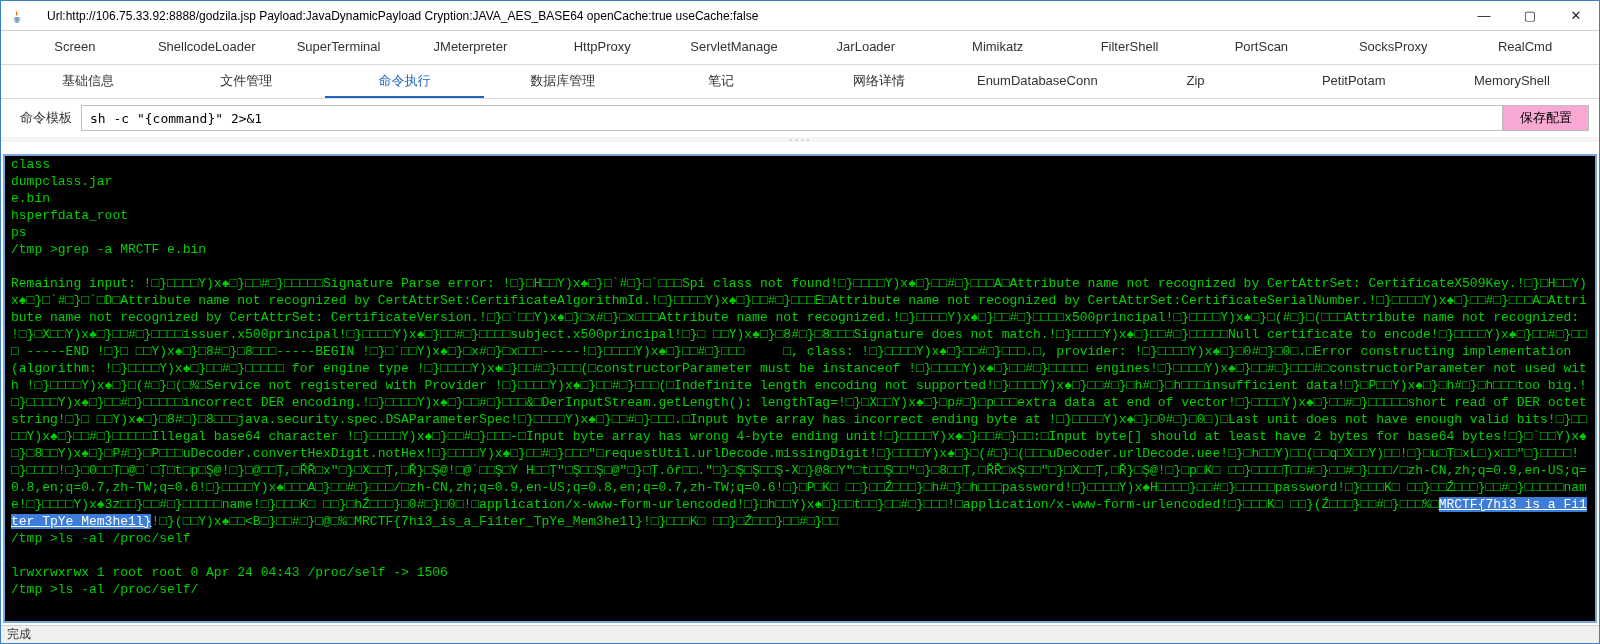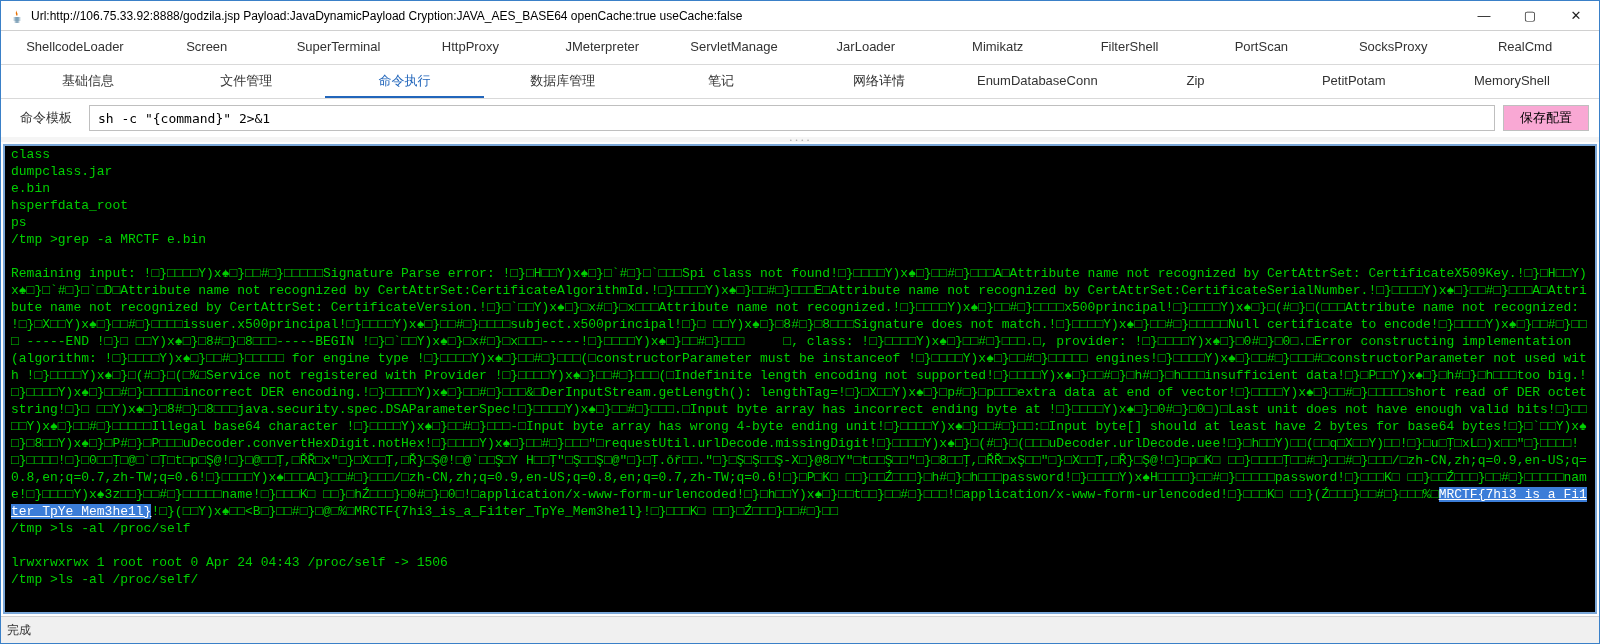--- a/index.html
+++ b/index.html
@@ -26,21 +26,21 @@
     color: #000;
     font-size: 12px;
   }
   .titlebar .app-icon {
     width: 16px; height: 16px;
     margin-right: 6px;
     display: inline-flex;
     align-items: center;
     justify-content: center;
   }
-  .titlebar .title-text { flex: 1; white-space: nowrap; overflow: hidden; text-overflow: ellipsis; }
+  .titlebar .title-text { flex: 1; white-space: nowrap; overflow: hidden; text-overflow: ellipsis; margin-left: 16px; }
   .win-controls { display: flex; height: 100%; }
   .win-btn {
     width: 46px;
     height: 100%;
     display: flex;
     align-items: center;
     justify-content: center;
     font-size: 13px;
     color: #222;
     cursor: default;
@@ -71,21 +71,21 @@
   .tab.active {
     color: #2266bb;
     border-bottom: 2px solid #2266bb;
   }
 
   
   .cmdrow {
     display: flex;
     align-items: center;
     padding: 6px 10px;
-    gap: 8px;
+    gap: 0;
     background: #fff;
   }
   .cmdrow .lbl { font-size: 13px; color: #333; width: 70px; text-align: center; }
   .cmdrow input.cmd-input {
     flex: 1;
     height: 26px;
     border: 1px solid #bfbfbf;
     padding: 0 8px;
     font-size: 13px;
     font-family: Consolas, monospace;
@@ -108,21 +108,21 @@
     justify-content: center;
     color: #b0b0b0;
     font-size: 6px;
     letter-spacing: 1px;
   }
 
   
   .terminal-wrap {
     flex: 1;
     border: 2px solid #7aa7d8;
-    margin: 2px 2px 2px 2px;
+    margin: 12px 2px 2px 2px;
     background: #22c55e;
     overflow: hidden;
     position: relative;
   }
   .terminal {
     width: 100%;
     height: 100%;
     background: #000;
     color: #00d000;
     font-family: Consolas, "Courier New", monospace;
@@ -140,22 +140,22 @@
   }
 
   
   .statusbar {
     height: 18px;
     background: #f0f0f0;
     border-top: 1px solid #d0d0d0;
     font-size: 12px;
     color: #333;
     display: flex;
-    align-items: center;
-    padding: 13px 6px;
+    align-items: flex-end;
+    padding: 0 6px;
   }
 </style>
 </head>
 <body>
 
 <div class="titlebar">
   <span class="app-icon">
     <svg width="16" height="16" viewBox="0 0 16 16">
       <path d="M8 1 C6 4 10 5 8 8 C6 6 7 3 8 1 Z" fill="#e76f00"></path>
       <path d="M4 10 C6 9 10 9 12 10 C10 11 6 11 4 10 Z" fill="#5382a1"></path>
@@ -165,25 +165,25 @@
   </span>
   <span class="title-text">Url:http://106.75.33.92:8888/godzila.jsp Payload:JavaDynamicPayload Cryption:JAVA_AES_BASE64 openCache:true useCache:false</span>
   <div class="win-controls">
     <div class="win-btn">—</div>
     <div class="win-btn">▢</div>
     <div class="win-btn close">✕</div>
   </div>
 </div>
 
 <div class="tabrow" id="tabrow1">
+    <div class="tab">Screen</div>
     <div class="tab">ShellcodeLoader</div>
-    <div class="tab">Screen</div>
     <div class="tab">SuperTerminal</div>
+    <div class="tab">JMeterpreter</div>
     <div class="tab">HttpProxy</div>
-    <div class="tab">JMeterpreter</div>
     <div class="tab">ServletManage</div>
     <div class="tab">JarLoader</div>
     <div class="tab">Mimikatz</div>
     <div class="tab">FilterShell</div>
     <div class="tab">PortScan</div>
     <div class="tab">SocksProxy</div>
     <div class="tab">RealCmd</div>
   </div>
 
 <div class="tabrow" id="tabrow2">

